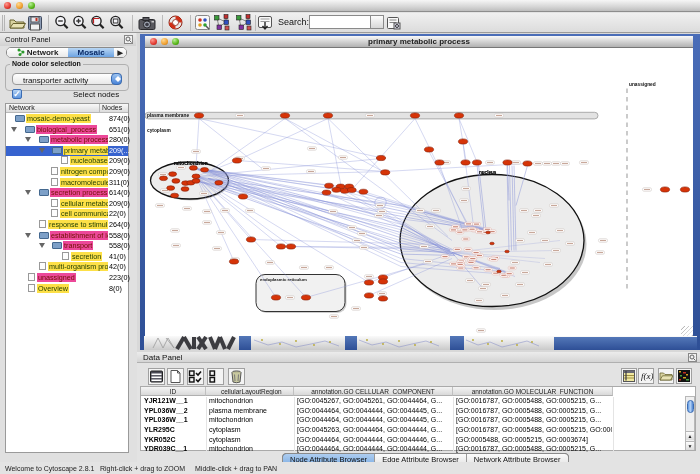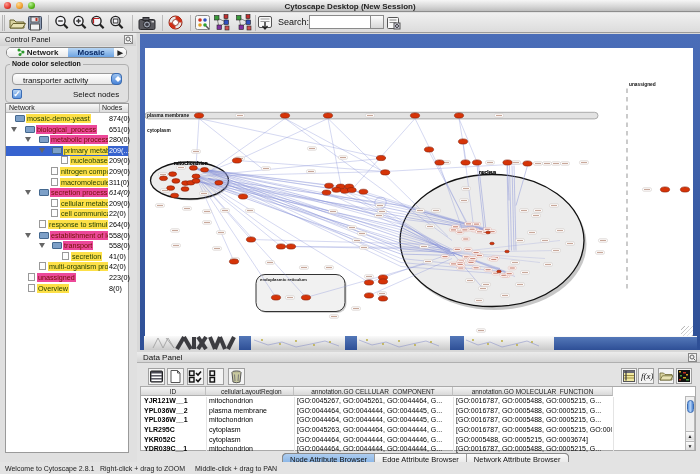--- a/index.html
+++ b/index.html
@@ -23,21 +23,21 @@
 #toolbar .lsep { position:absolute; top:2px; height:16px; width:1px; background:#b5b5b5; }
 
 
 #cpanel { left:0; top:33px; width:137px; height:429px; background:#e0e0e0; }
 #cphead { position:absolute; left:0; top:0; width:136px; height:13px;
   background:linear-gradient(#ececec,#d2d2d2); }
 #cphead .t { position:absolute; left:5px; top:2px; font-size:7.5px; color:#111; }
 #cptabs { position:absolute; left:6px; top:14px; width:121px; height:11px;
   border:1px solid #8a8a8a; border-radius:5px; background:#fff; overflow:hidden; display:flex; }
 #cptabs .seg { height:100%; font-size:8px; font-weight:bold; color:#222; text-align:center; line-height:10px; }
-#groupbox { position:absolute; left:5px; top:31px; width:124px; height:39px;
+#groupbox { position:absolute; left:5px; top:31px; width:124px; height:27px;
   border:1px solid #b0b0b0; border-radius:4px; }
 #groupbox .lbl { position:absolute; left:4px; top:-5px; background:#e0e0e0; padding:0 2px;
   font-size:7px; font-weight:bold; color:#111; }
 #combo { position:absolute; left:6px; top:8px; width:110px; height:12px;
   border:1px solid #9a9a9a; border-radius:4px; background:linear-gradient(#ffffff,#e8e8e8); }
 #combo .t { position:absolute; left:10px; top:2px; font-size:8px; color:#111; }
 #combo .btn { position:absolute; right:-1px; top:-1px; width:11px; height:12px; border-radius:4px;
   background:linear-gradient(#9ec4f0,#4a84d8); border:1px solid #3a6cb4;}
 #combo .btn:before { content:""; position:absolute; left:2.5px; top:2px;
   border-left:3px solid transparent; border-right:3px solid transparent; border-bottom:3px solid #fff; }
@@ -95,21 +95,20 @@
 #dptabs .seg { height:100%; font-size:7.5px; color:#111; line-height:11px; padding:0 7px; }
 </style>
 </head>
 <body>
 <div id="app">
 
   <div id="titlebar" class="abs">
     <div class="light" style="left:4px; background:radial-gradient(circle at 35% 30%,#ff9a90,#e33a30 60%,#a01208);"></div>
     <div class="light" style="left:16px; background:radial-gradient(circle at 35% 30%,#ffd890,#f0a030 60%,#b06808);"></div>
     <div class="light" style="left:28px; background:radial-gradient(circle at 35% 30%,#b8f098,#58b618 60%,#2f7a06);"></div>
-    <div class="t">Cytoscape Desktop (New Session)</div>
   </div>
 
   <div id="toolbar" class="abs">
     <div class="lsep" style="left:2px"></div>
     <div class="lsep" style="left:4px"></div>
     <div class="abs" style="left:0; top:0;"><svg width="700" height="20">
           <g transform="translate(9,3)">
             <path d="M1 12 L1 4 L5 4 L7 6 L15 6 L15 12 Z" fill="#d8d2a0" stroke="#6b6430" stroke-width="1"></path>
             <path d="M1 12 L4 7.5 L16.5 7.5 L13.5 12 Z" fill="#e8e2b4" stroke="#6b6430" stroke-width="1"></path>
           </g>
@@ -278,21 +277,21 @@
         </div>
 <div class="trow" style="top:73.6px;">
           <span class="file" style="left:45px"></span>
           <span class="lab gbg" style="left:54px; max-width:48px;">macromolecule</span>
           <span class="cnt" style="left:103px;">311(0)</span>
         </div>
 <div class="trow" style="top:84.2px;">
           <span class="tri" style="left:19px"></span>
           <span class="fold" style="left:33px"></span>
           <span class="lab rbg" style="left:44px; max-width:58px;">secretion process</span>
-          <span class="cnt" style="left:103px;font-style:italic;">614(0)</span>
+          <span class="cnt" style="left:103px;">614(0)</span>
         </div>
 <div class="trow" style="top:94.8px;">
           <span class="file" style="left:45px"></span>
           <span class="lab gbg" style="left:54px; max-width:48px;">cellular metabo</span>
           <span class="cnt" style="left:103px;">209(0)</span>
         </div>
 <div class="trow" style="top:105.4px;">
           <span class="file" style="left:45px"></span>
           <span class="lab gbg" style="left:54px; max-width:48px;">cell communicat</span>
           <span class="cnt" style="left:103px;">22(0)</span>
@@ -332,20 +331,26 @@
 <div class="trow" style="top:179.6px;">
           <span class="file" style="left:22px"></span>
           <span class="lab gbg" style="left:31px; max-width:71px;">Overview</span>
           <span class="cnt" style="left:103px;">8(0)</span>
         </div>
     </div>
   </div>
 
   <div id="desktop" class="abs">
     <div id="netwin">
+      <div id="nwtitle">
+        <div class="light" style="left:5px; top:2px; background:radial-gradient(circle at 35% 30%,#ff9a90,#e33a30 60%,#a01208);"></div>
+        <div class="light" style="left:16px; top:2px; background:radial-gradient(circle at 35% 30%,#ffd890,#f0a030 60%,#b06808);"></div>
+        <div class="light" style="left:27px; top:2px; background:radial-gradient(circle at 35% 30%,#b8f098,#58b618 60%,#2f7a06);"></div>
+        <div class="t">primary metabolic process</div>
+      </div>
       <div id="nwcanvas"><svg width="548" height="290" font-family="Liberation Sans, sans-serif">
             <ellipse cx="349.5" cy="196.0" rx="92" ry="66" fill="#999" opacity="0.55"></ellipse>
             <ellipse cx="347.0" cy="192.5" rx="92" ry="66" fill="#ececec" stroke="#111" stroke-width="1.3"></ellipse>
             <text x="334.0" y="125.5" font-size="4.6" font-weight="bold" fill="#111">nucleus</text>
             <ellipse cx="45.5" cy="134.0" rx="39" ry="18.5" fill="#999" opacity="0.5"></ellipse>
             <ellipse cx="44.5" cy="132.5" rx="39" ry="18.5" fill="#ededed" stroke="#111" stroke-width="1.3"></ellipse>
             <text x="29.0" y="117.0" font-size="4.8" font-weight="bold" fill="#111">mitochondrion</text>
             <rect x="112.5" y="228.0" width="89" height="37" rx="9" fill="#999" opacity="0.5"></rect>
             <rect x="111.0" y="226.5" width="89" height="37" rx="9" fill="#f1f1f1" stroke="#333" stroke-width="1"></rect>
             <text x="115.0" y="233.0" font-size="4.3" font-weight="bold" fill="#111">endoplasmic reticulum</text>

